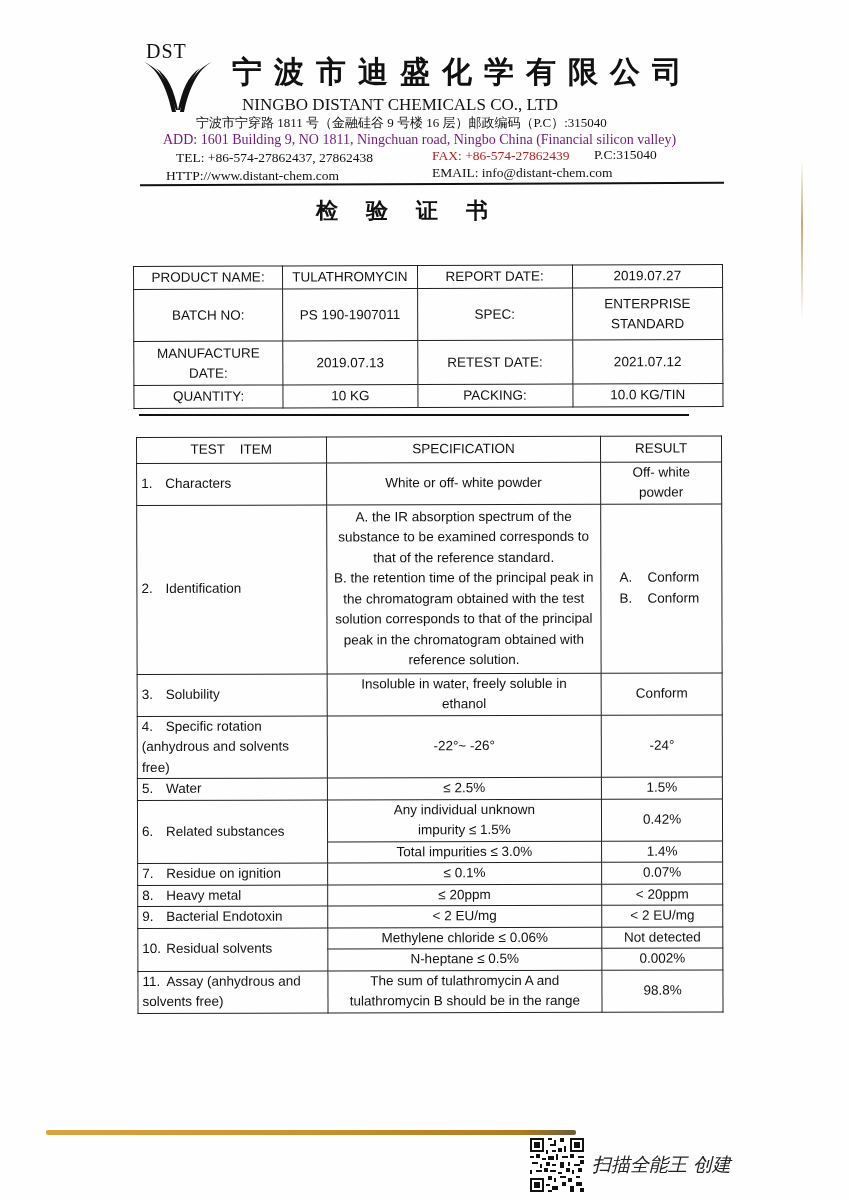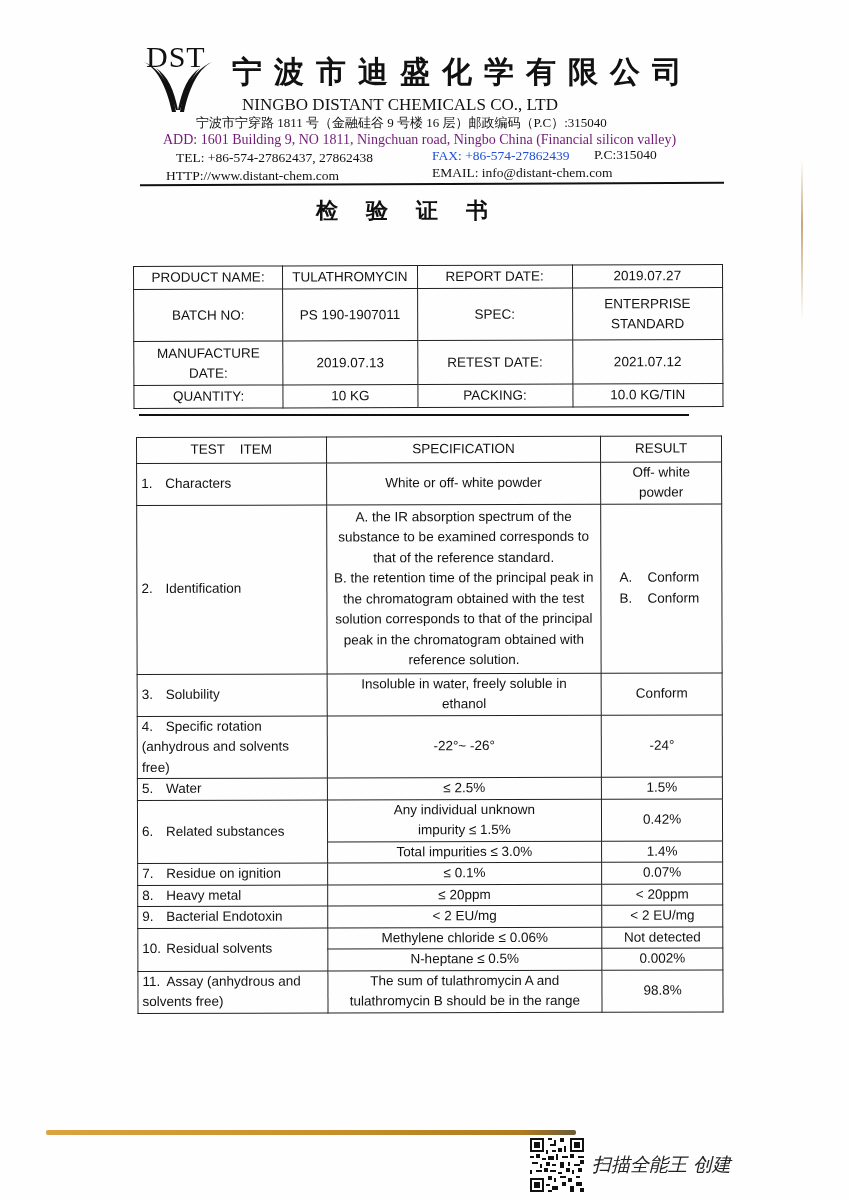--- a/index.html
+++ b/index.html
@@ -3,29 +3,29 @@
   <meta charset="utf-8">
   <style>
     * { box-sizing: border-box; margin: 0; padding: 0; }
     html, body { width: 849px; height: 1200px; background: #ffffff; overflow: hidden; }
     body { position: relative; font-family: "Liberation Sans", sans-serif; color: #1a1a1a; }
 
     .page { position: absolute; left: 0; top: 0; width: 849px; height: 1200px; background: #fefefe; }
 
     
     .logo { position: absolute; left: 138px; top: 40px; width: 80px; height: 72px; }
-    .logo-text { position: absolute; left: 8px; top: 0; font-family: "Liberation Serif", serif; font-size: 30px; letter-spacing: 1px; color: #111; }
+    .logo-text { position: absolute; left: 8px; top: 0; font-family: "Liberation Serif", serif; font-size: 20px; letter-spacing: 1px; color: #111; }
     .logo svg { position: absolute; left: 4px; top: 18px; }
 
     .company-cn { position: absolute; left: 232px; top: 52px; font-family: "DejaVu Sans", sans-serif; font-size: 30px; font-weight: bold; letter-spacing: 12px; color: #111; }
     .company-en { position: absolute; left: 242px; top: 95px; font-family: "Liberation Serif", serif; font-size: 17px; color: #111; }
     .addr-cn { position: absolute; left: 196px; top: 114px; font-family: "Liberation Serif", serif; font-size: 13px; color: #111; }
     .addr-en { position: absolute; left: 163px; top: 132px; font-family: "Liberation Serif", serif; font-size: 14px; color: #701a75; }
     .tel { position: absolute; left: 176px; top: 150px; font-family: "Liberation Serif", serif; font-size: 13.5px; color: #111; }
-    .fax { position: absolute; left: 432px; top: 148px; font-family: "Liberation Serif", serif; font-size: 13.5px; color: #1d4ed8; }
+    .fax { position: absolute; left: 432px; top: 148px; font-family: "Liberation Serif", serif; font-size: 13.5px; color: #b91c1c; }
     .pc { position: absolute; left: 594px; top: 147px; font-family: "Liberation Serif", serif; font-size: 13.5px; color: #111; }
     .http { position: absolute; left: 166px; top: 168px; font-family: "Liberation Serif", serif; font-size: 13.5px; color: #111; }
     .email { position: absolute; left: 432px; top: 165px; font-family: "Liberation Serif", serif; font-size: 13.5px; color: #111; }
     .header-rule { position: absolute; left: 140px; top: 183px; width: 584px; height: 2px; background: #111; transform: rotate(-0.25deg); }
 
     
     .title-cn { position: absolute; left: 316px; top: 196px; font-family: "DejaVu Sans", sans-serif; font-size: 22px; font-weight: bold; letter-spacing: 28px; color: #111; }
     .title-en { position: absolute; left: 262px; top: 236px; font-family: "Liberation Serif", serif; font-size: 23px; color: #111; }
 
     

